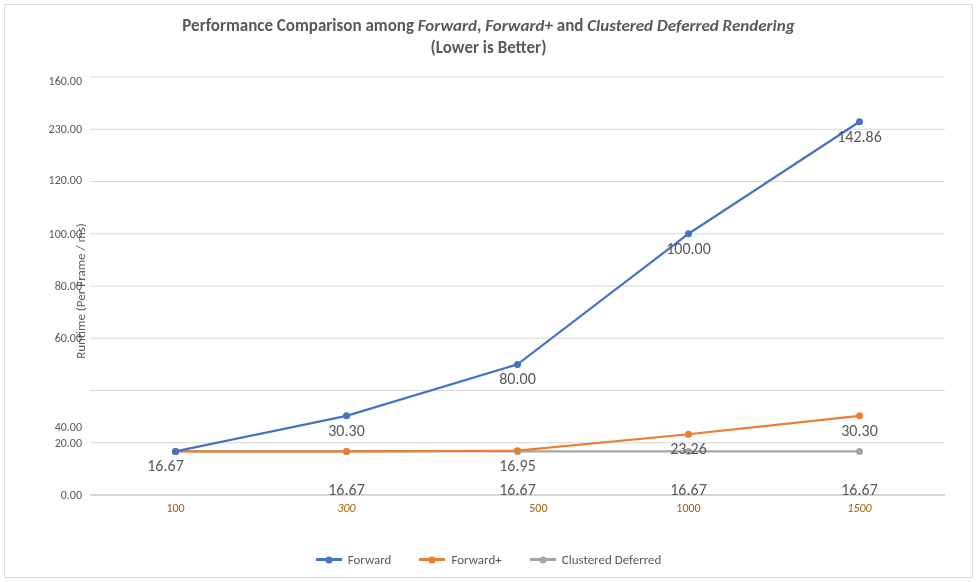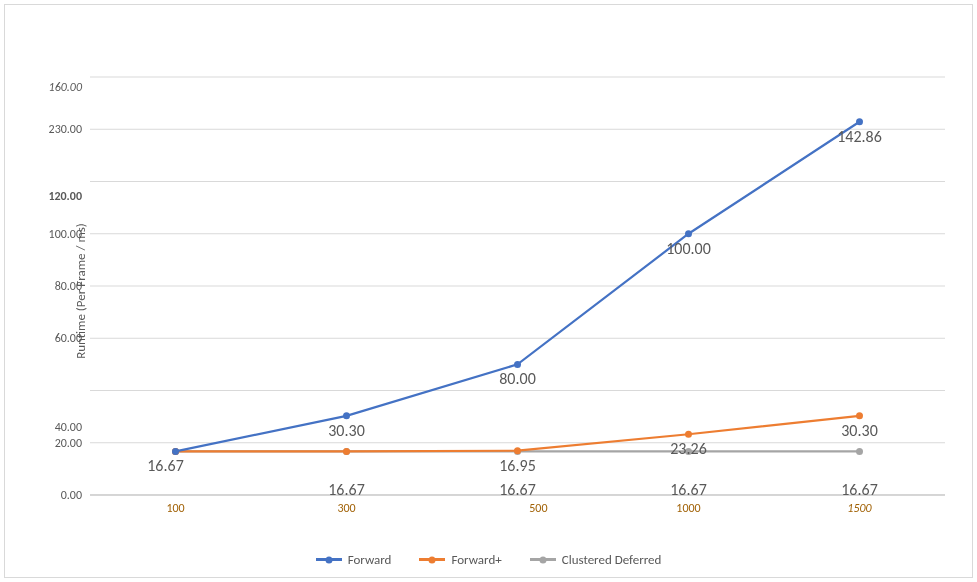--- a/index.html
+++ b/index.html
@@ -108,20 +108,24 @@
   }
   .sw-forward  { background: #4472c4; }
   .sw-forwardp { background: #ed7d31; }
   .sw-deferred { background: #a5a5a5; }
 </style>
 </head>
 <body>
 
 <div class="chart-frame">
 
+  <div class="title">
+    <span>Performance Comparison among </span><span class="em">Forward</span><span>, </span><span class="em">Forward+</span><span> and </span><span class="em">Clustered Deferred Rendering</span><br>
+    <span>(Lower is Better)</span>
+  </div>
 
   <div class="ylabel">Runtime (Per Frame / ms)</div>
 
   <div class="plot">
     <svg width="855" height="418" style="position:absolute;left:0;top:0;overflow:visible">
       <g class="grid">
           <line x1="0" x2="855" y1="418" y2="418"></line>
           <line x1="0" x2="855" y1="365.75" y2="365.75"></line>
           <line x1="0" x2="855" y1="313.5" y2="313.5"></line>
           <line x1="0" x2="855" y1="261.25" y2="261.25"></line>
@@ -156,25 +160,25 @@
           <circle cx="598.5" cy="156.75"></circle>
           <circle cx="769.5" cy="44.77824999999996"></circle>
         </g>
     </svg>
   <div class="ytick" style="top: 418px;">0.00</div>
       <div class="ytick" style="top: 365.75px;">20.00</div>
       <div class="ytick" style="top: 313.5px; margin-top: 36px;">40.00</div>
       <div class="ytick" style="top: 261.25px;">60.00</div>
       <div class="ytick" style="top: 209px;">80.00</div>
       <div class="ytick" style="top: 156.75px;">100.00</div>
-      <div class="ytick" style="top: 119px; font-weight: bold;">120.00</div>
+      <div class="ytick" style="top: 103px;">120.00</div>
       <div class="ytick" style="top: 52.25px;">230.00</div>
-      <div class="ytick" style="top: 10px; font-style: italic;">160.00</div>
+      <div class="ytick" style="top: 4px;">160.00</div>
       <div class="xtick" style="left: 85.5px;">100</div>
-      <div class="xtick" style="left: 256.5px;">300</div>
+      <div class="xtick" style="left: 256.5px; font-style: italic;">300</div>
       <div class="xtick" style="left: 427.5px; text-align: right;">500</div>
       <div class="xtick" style="left: 598.5px;">1000</div>
       <div class="xtick" style="left: 769.5px; font-style: italic;">1500</div>
       <div class="datalabel" style="left: 75.5px; top: 356.45px;">16.67</div>
       <div class="datalabel" style="left: 256.5px; top: 320.841px;">30.30</div>
       <div class="datalabel" style="left: 427.5px; top: 269.375px;">80.00</div>
       <div class="datalabel" style="left: 598.5px; top: 138.75px;">100.00</div>
       <div class="datalabel" style="left: 769.5px; top: 26.7782px;">142.86</div>
       <div class="datalabel" style="left: 427.5px; top: 355.718px;">16.95</div>
       <div class="datalabel" style="left: 598.5px; top: 339.233px;">23.26</div>

